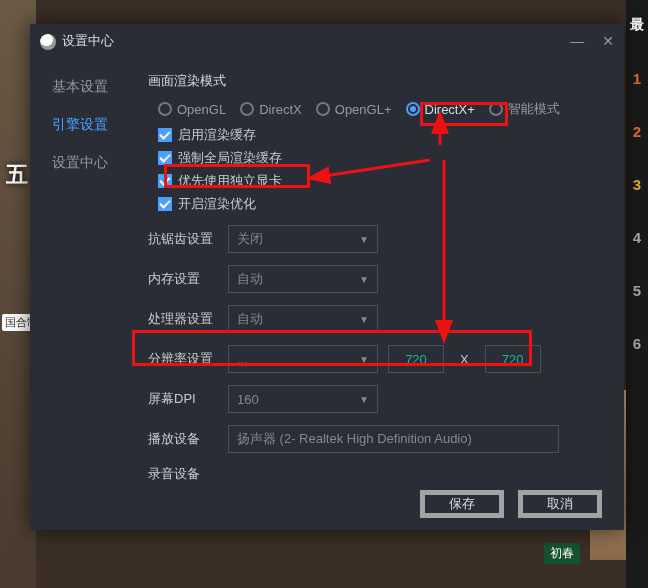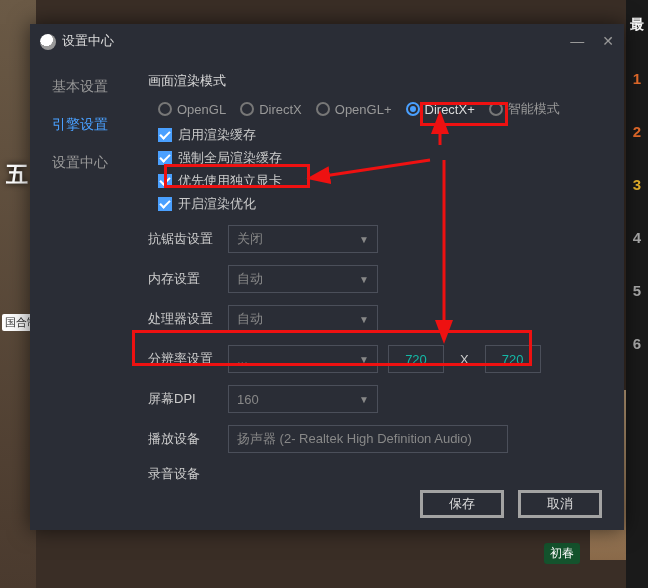--- a/index.html
+++ b/index.html
@@ -88,26 +88,26 @@
   .form-row .label { width:70px; color:#ccc; font-size:13px;}
   .select, .numbox, .textbox {
     height:28px; background:#2a2d36; border:1px solid #4b4f5a;
     color:#888; display:flex; align-items:center; padding:0 8px;
     position:relative; cursor:pointer;text-align:center;
   }
   .select { width:150px; justify-content:space-between;}
   .select .arrow { font-size:10px; color:#888;}
   .numbox { width:56px; justify-content:center; color:#14b8a6;}
   .xsep { color:#ccc; padding:0 6px; }
-  .textbox { width:280px; cursor:default; overflow:hidden; white-space:nowrap;}
+  .textbox { width:331px; cursor:default; overflow:hidden; white-space:nowrap;}
   .footer {
     position:absolute; right:22px; bottom:12px; display:flex; gap:14px;
   }
   .btn {
-    width:84px; height:28px; border:3px solid #a3a3a3; background:#2a2d36;
+    width:84px; height:28px; border:5px solid #a3a3a3; background:#2a2d36;
     color:#ddd; display:flex; align-items:center; justify-content:center;
     cursor:pointer; font-size:13px;
   }
   
   .hl { position:absolute; border:3px solid #e11; pointer-events:none;}
   .arrow-svg { position:absolute; pointer-events:none;}
   .tag-green { position:absolute; right:68px; bottom:24px; background:#14532d; color:#fff; font-size:12px; padding:2px 6px; border-radius:3px;}
   .mini-label { position:absolute; left:2px; top:314px; font-size:11px; background:#fff; color:#333; padding:1px 3px; border-radius:2px;}
 </style>
 </head>

